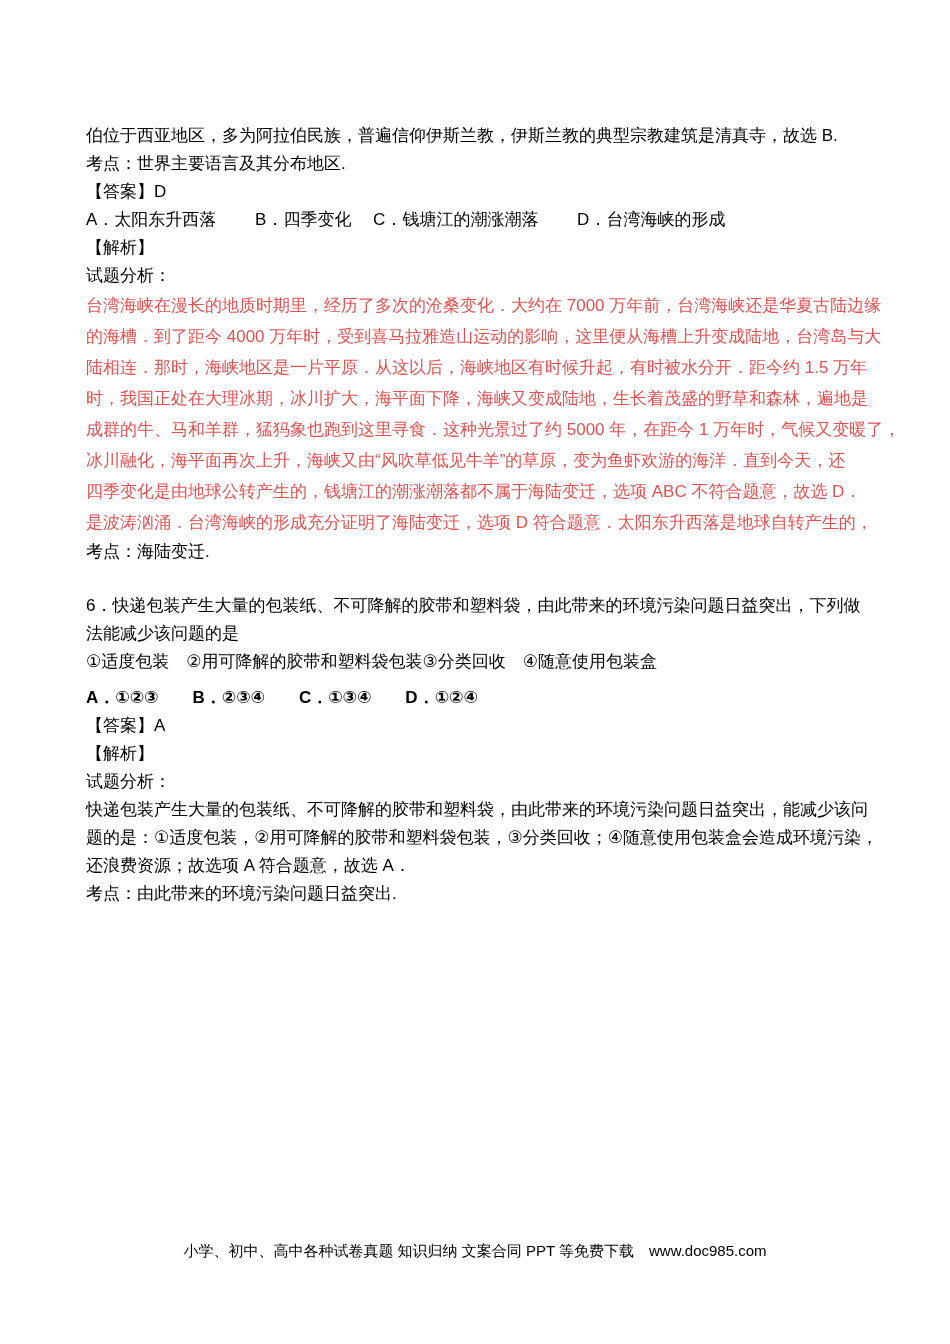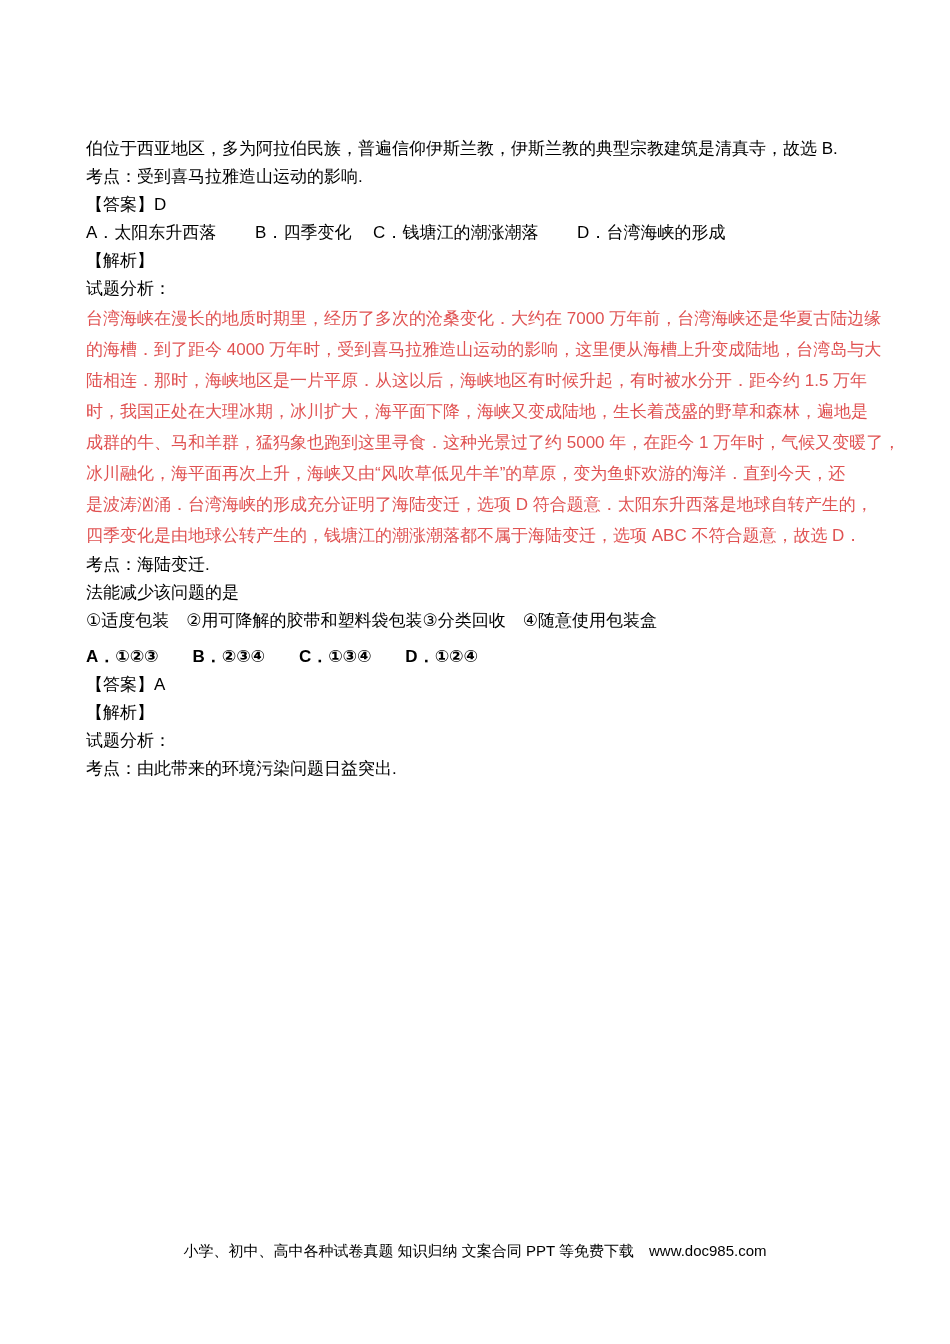--- a/index.html
+++ b/index.html
@@ -8,21 +8,21 @@
   body {
     width: 950px; height: 1344px;
     background: var(--bg);
     color: var(--ink);
     font-family: "Liberation Sans", "DejaVu Sans", sans-serif;
     position: relative;
     overflow: hidden;
   }
   .content {
     position: absolute;
-    left: 86px; top: 135px;
+    left: 86px; top: 122px;
     width: 785px;
   }
   .line {
     font-size: 17px;
     line-height: 28px;
     white-space: nowrap;
   }
   .red-block .line {
     color: var(--red);
     line-height: 31px;
@@ -41,47 +41,53 @@
     color: var(--ink);
   }
 </style>
 </head>
 <body>
 
 <div class="page">
   <div class="content">
 
     <div class="line">伯位于西亚地区，多为阿拉伯民族，普遍信仰伊斯兰教，伊斯兰教的典型宗教建筑是清真寺，故选 B.</div>
-    <div class="line">考点：受到喜马拉雅造山运动的影响.</div>
+    <div class="line">考点：世界主要语言及其分布地区.</div>
 
     <section>
       <div class="line">【答案】D</div>
       <div class="line">A．太阳东升西落　　 B．四季变化　 C．钱塘江的潮涨潮落　　 D．台湾海峡的形成</div>
       <div class="line">【解析】</div>
       <div class="line">试题分析：</div>
       <div class="red-block">
         <div class="line">台湾海峡在漫长的地质时期里，经历了多次的沧桑变化．大约在 7000 万年前，台湾海峡还是华夏古陆边缘</div>
         <div class="line">的海槽．到了距今 4000 万年时，受到喜马拉雅造山运动的影响，这里便从海槽上升变成陆地，台湾岛与大</div>
         <div class="line">陆相连．那时，海峡地区是一片平原．从这以后，海峡地区有时候升起，有时被水分开．距今约 1.5 万年</div>
         <div class="line">时，我国正处在大理冰期，冰川扩大，海平面下降，海峡又变成陆地，生长着茂盛的野草和森林，遍地是</div>
         <div class="line">成群的牛、马和羊群，猛犸象也跑到这里寻食．这种光景过了约 5000 年，在距今 1 万年时，气候又变暖了，</div>
         <div class="line">冰川融化，海平面再次上升，海峡又由“风吹草低见牛羊”的草原，变为鱼虾欢游的海洋．直到今天，还</div>
+        <div class="line">四季变化是由地球公转产生的，钱塘江的潮涨潮落都不属于海陆变迁，选项 ABC 不符合题意，故选 D．</div>
         <div class="line">是波涛汹涌．台湾海峡的形成充分证明了海陆变迁，选项 D 符合题意．太阳东升西落是地球自转产生的，</div>
-        <div class="line">四季变化是由地球公转产生的，钱塘江的潮涨潮落都不属于海陆变迁，选项 ABC 不符合题意，故选 D．</div>
       </div>
       <div class="line">考点：海陆变迁.</div>
     </section>
 
     <section>
+      <div class="line gap-q6">6．快递包装产生大量的包装纸、不可降解的胶带和塑料袋，由此带来的环境污染问题日益突出，下列做</div>
       <div class="line">法能减少该问题的是</div>
       <div class="line">①适度包装　②用可降解的胶带和塑料袋包装③分类回收　④随意使用包装盒</div>
       <div class="line gap-opt">A．①②③　　B．②③④　　C．①③④　　D．①②④</div>
       <div class="line">【答案】A</div>
       <div class="line">【解析】</div>
       <div class="line">试题分析：</div>
+      <div>
+        <div class="line">快递包装产生大量的包装纸、不可降解的胶带和塑料袋，由此带来的环境污染问题日益突出，能减少该问</div>
+        <div class="line">题的是：①适度包装，②用可降解的胶带和塑料袋包装，③分类回收；④随意使用包装盒会造成环境污染，</div>
+        <div class="line">还浪费资源；故选项 A 符合题意，故选 A．</div>
+      </div>
       <div class="line">考点：由此带来的环境污染问题日益突出.</div>
     </section>
 
 
   </div>
 
   <div class="footer">小学、初中、高中各种试卷真题 知识归纳 文案合同 PPT 等免费下载　www.doc985.com</div>
 </div>
 
 </body></html>

